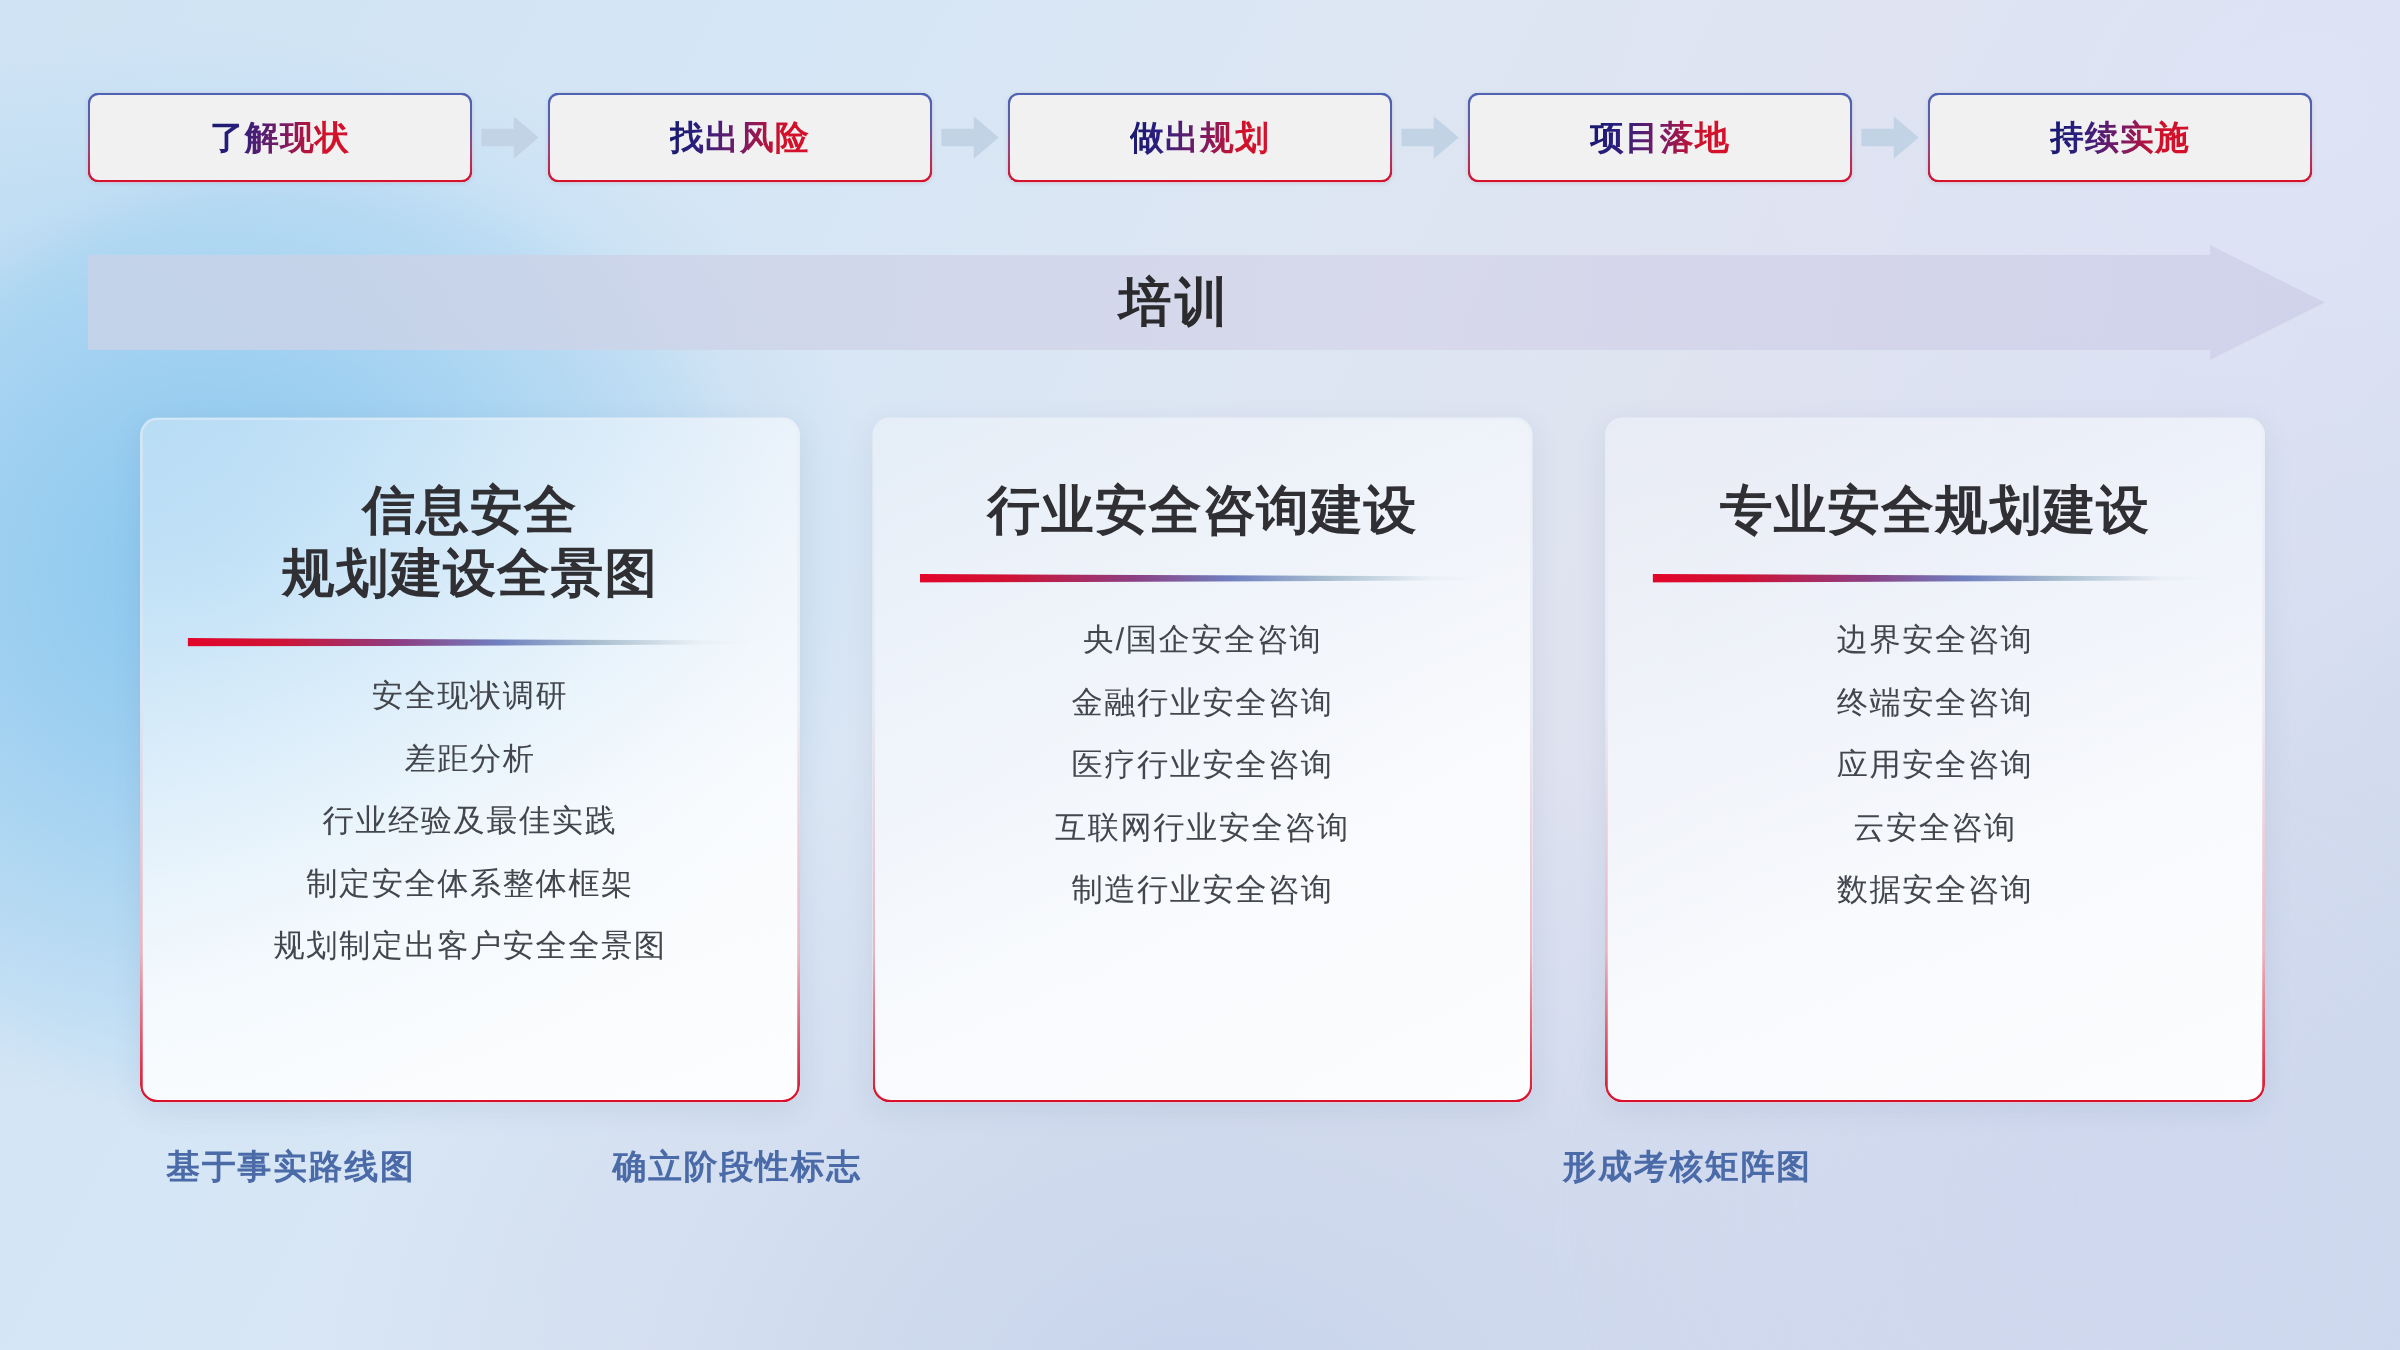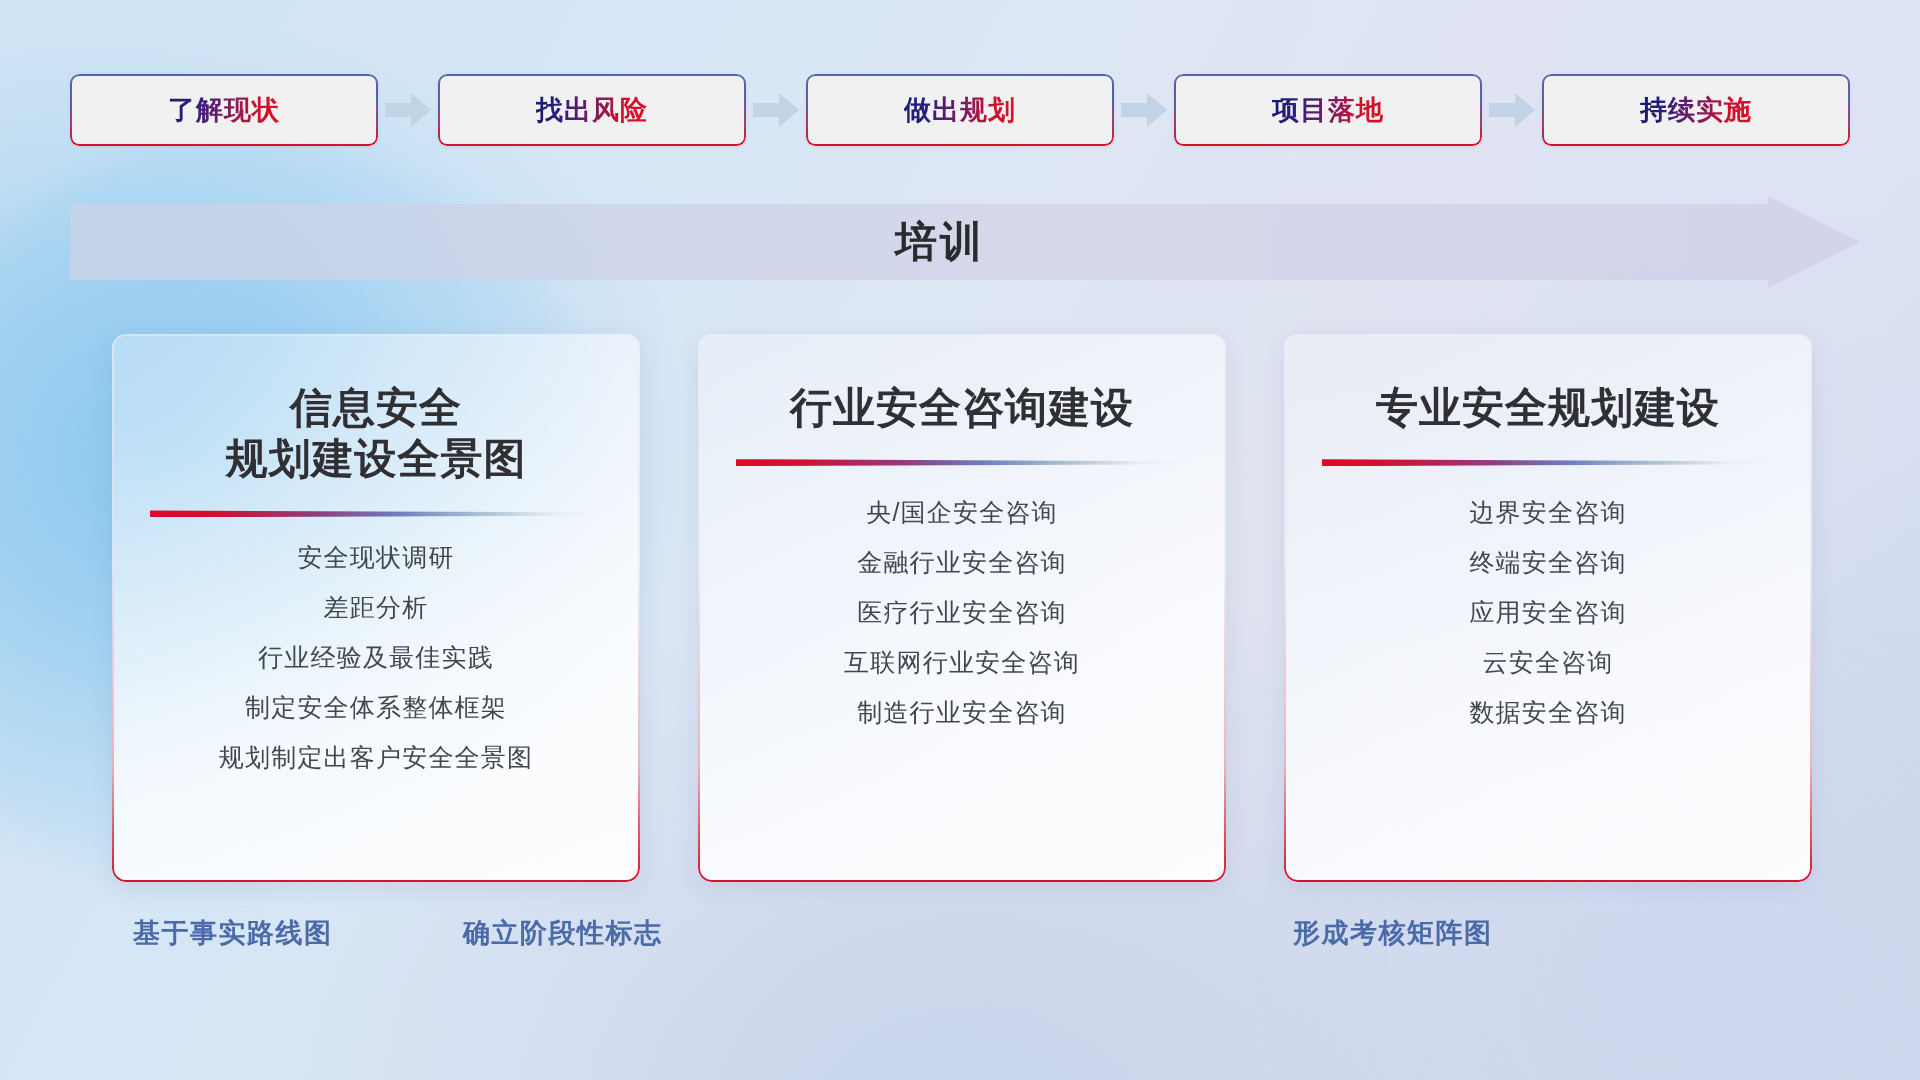--- a/index.html
+++ b/index.html
@@ -220,23 +220,23 @@
   }
   .bl {
     position: absolute;
     font-size: 27px;
     font-weight: 700;
     color: #4a6aa8;
     letter-spacing: 1.5px;
     white-space: nowrap;
   }
   .bl-0 { left: 133px; }
-  .bl-1 { left: 463px; }
+  .bl-1 { left: 490px; }
   .bl-2 { left: 786px; }
-  .bl-3 { left: 1293px; }
+  .bl-3 { left: 1250px; }
 </style>
 </head>
 <body>
 
 <div id="slide">
 
   <div class="step-row">
 
     <div class="step-box">
       <span class="step-label">了解现状</span>

